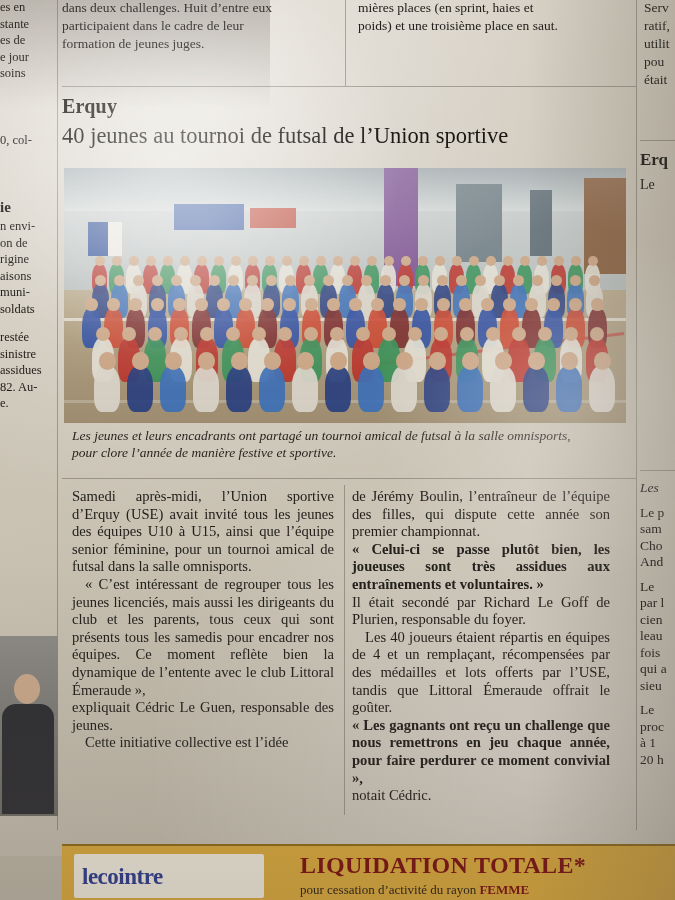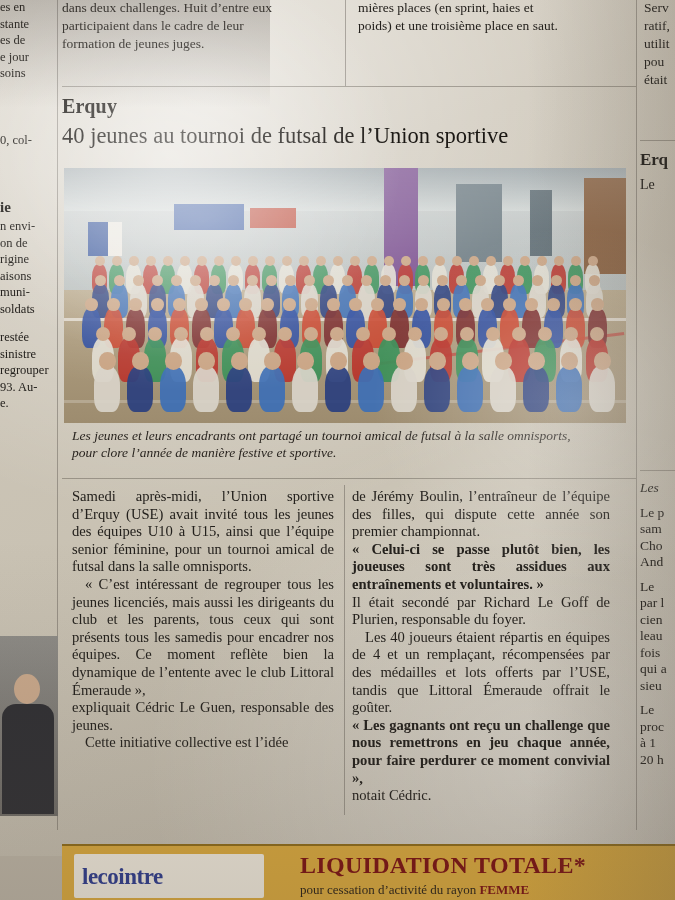--- a/index.html
+++ b/index.html
@@ -121,22 +121,22 @@
 
     <div class="hd" style="margin-top:52px">ie</div>
     <p>n envi-</p>
     <p>on de</p>
     <p>rigine</p>
     <p>aisons</p>
     <p>muni-</p>
     <p>soldats</p>
     <p style="margin-top:14px">restée</p>
     <p>sinistre</p>
-    <p>regrouper</p>
-    <p>93. Au-</p>
+    <p>assidues</p>
+    <p>82. Au-</p>
     <p>e.</p>
   </div>
 
   <div class="col topcut" id="col-top1">
     <p>dans deux challenges. Huit d’entre eux</p>
     <p>participaient dans le cadre de leur</p>
     <p>formation de jeunes juges.</p>
   </div>
 
   <div class="col topcut" id="col-top2">

